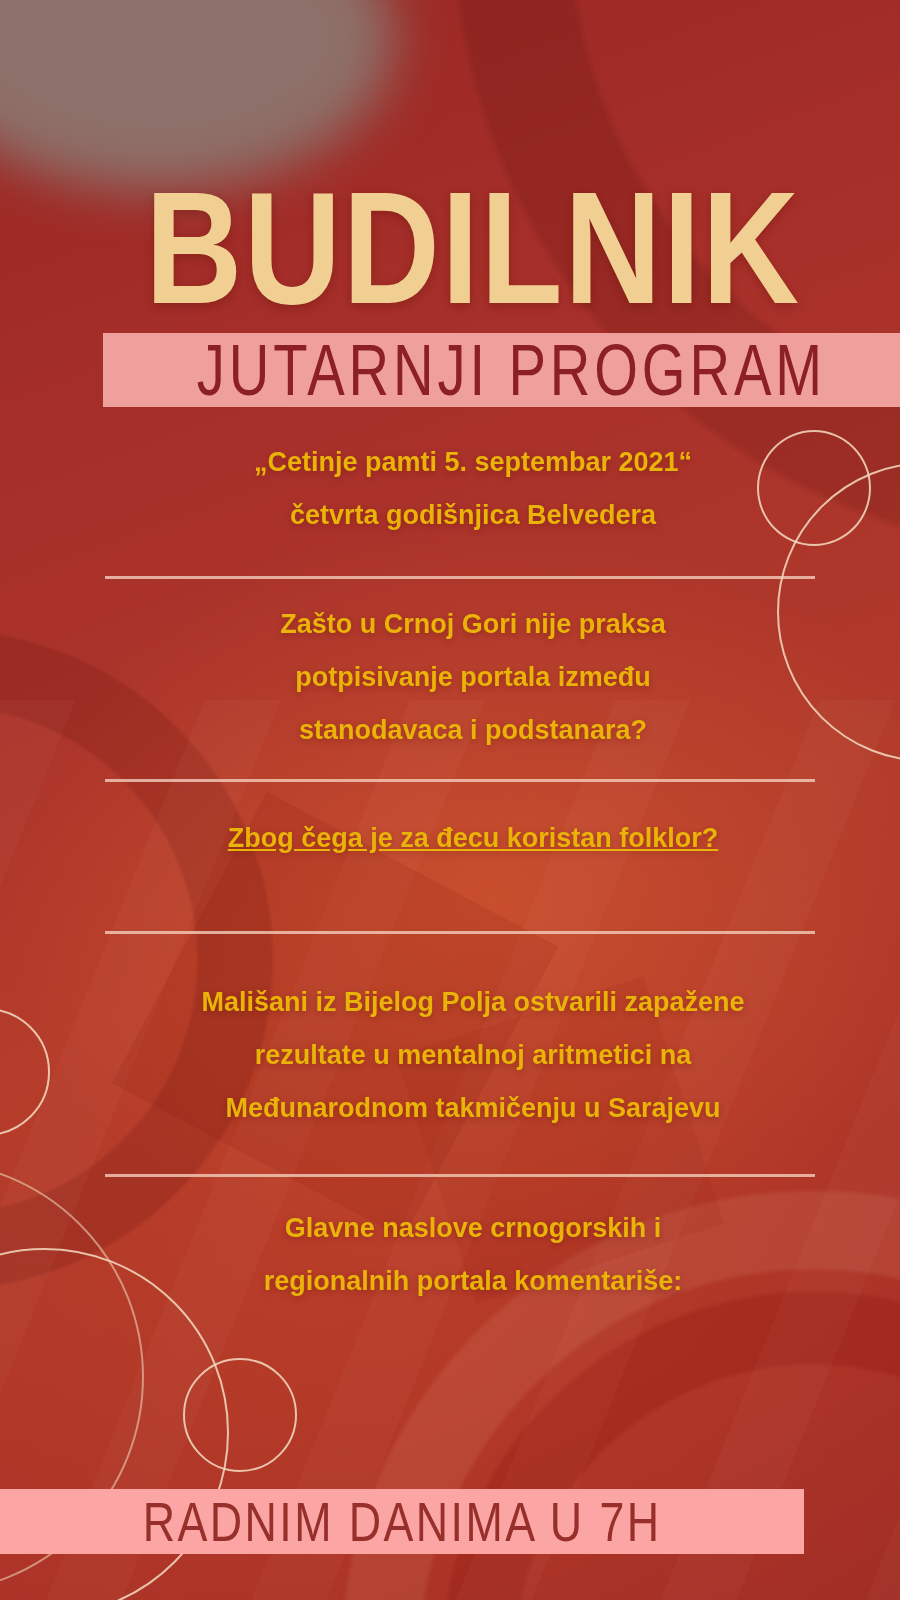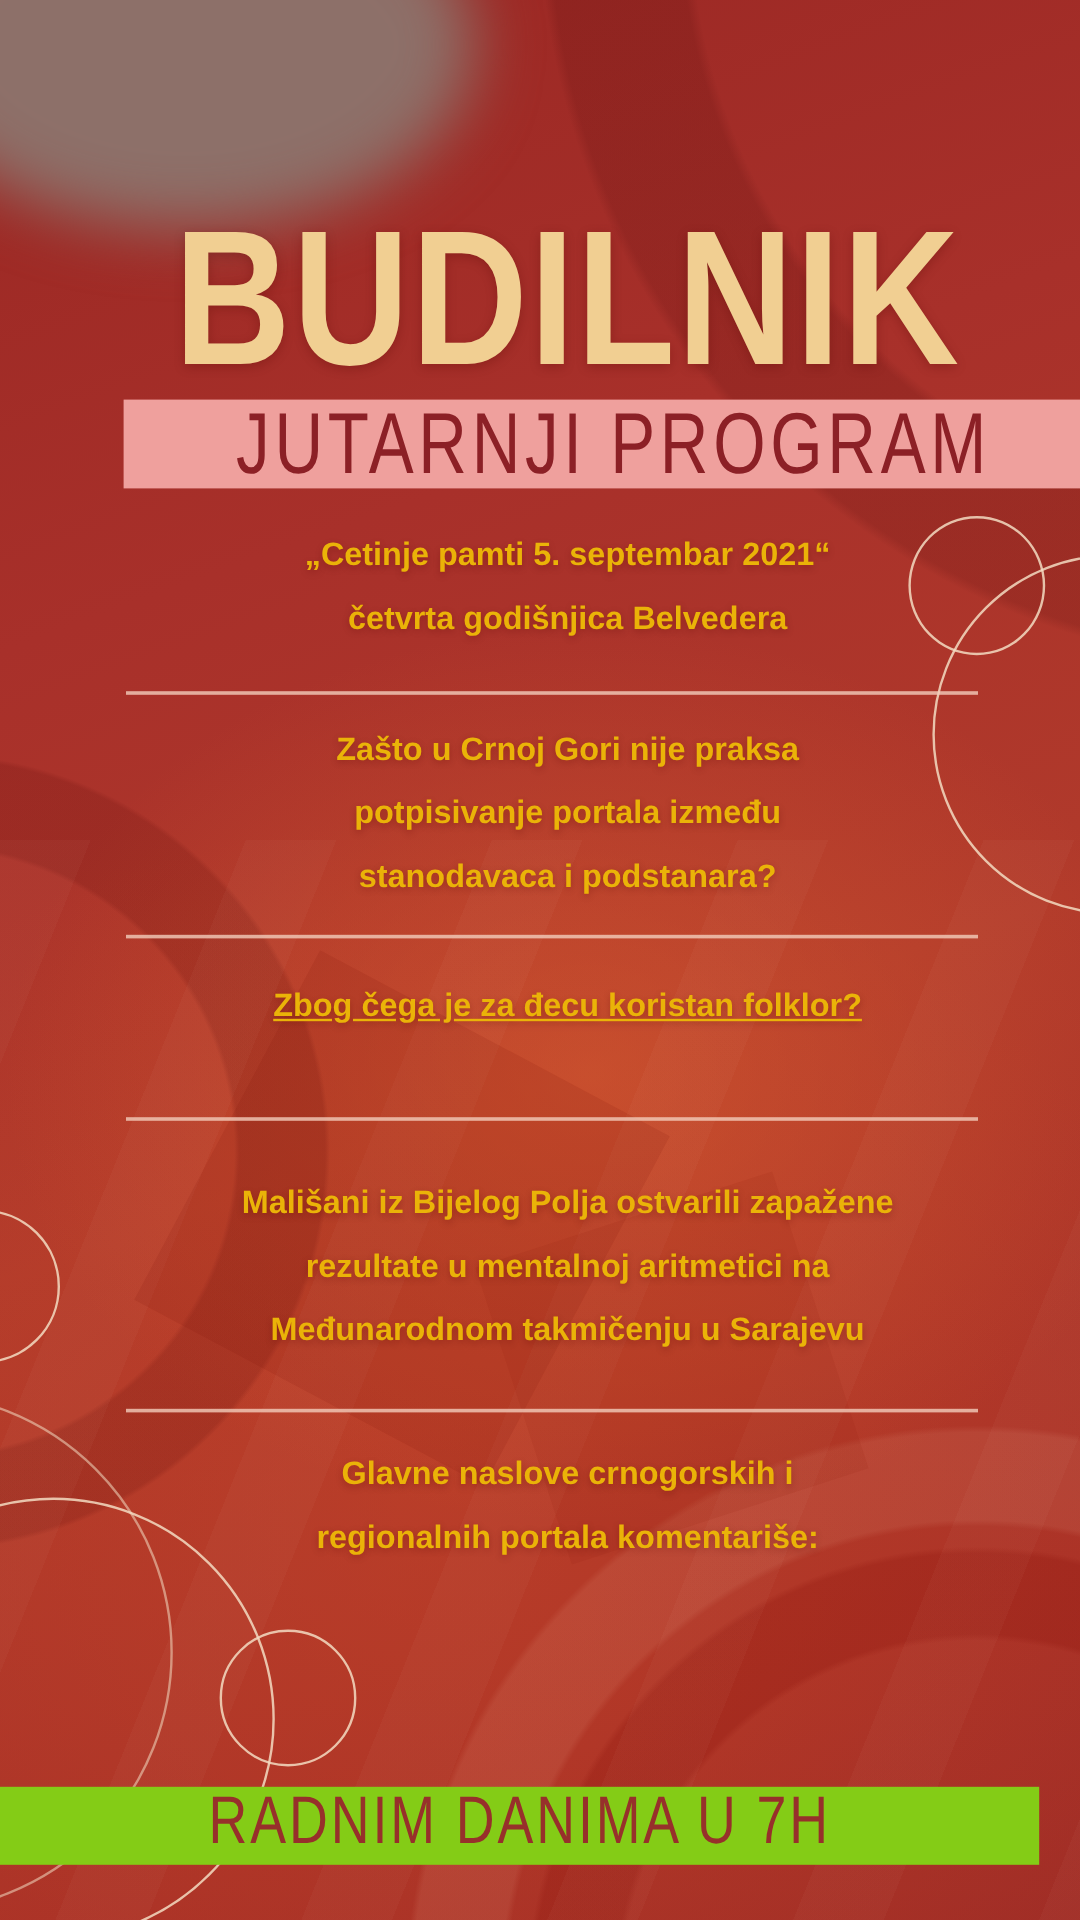--- a/index.html
+++ b/index.html
@@ -57,22 +57,22 @@
   }
   .item .line{white-space:nowrap;}
   .i1{top:436px;}
   .i2{top:598px;}
   .i3{top:812px;text-decoration:underline;}
   .i4{top:976px;}
   .i5{top:1202px;}
   .divider{position:absolute;left:105px;width:710px;height:3px;background:rgba(243,205,188,.8);}
   .d1{top:576px;} .d2{top:779px;} .d3{top:931px;} .d4{top:1174px;}
   .footer-banner{
-    position:absolute;left:0;top:1489px;width:866px;height:65px;background:#84cc16;
-    display:flex;align-items:flex-start;justify-content:center;
+    position:absolute;left:0;top:1489px;width:804px;height:65px;background:#fca5a5;
+    display:flex;align-items:center;justify-content:center;
   }
   .footer-banner span{
     font-size:56px;line-height:1;color:#97302b;letter-spacing:3px;white-space:nowrap;
     transform:scaleX(.8);
   }
 </style>
 </head>
 <body>
 
 <div class="poster">

